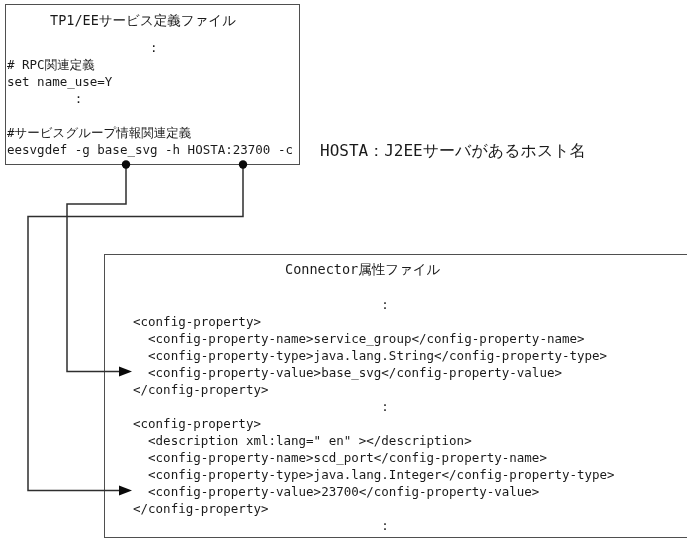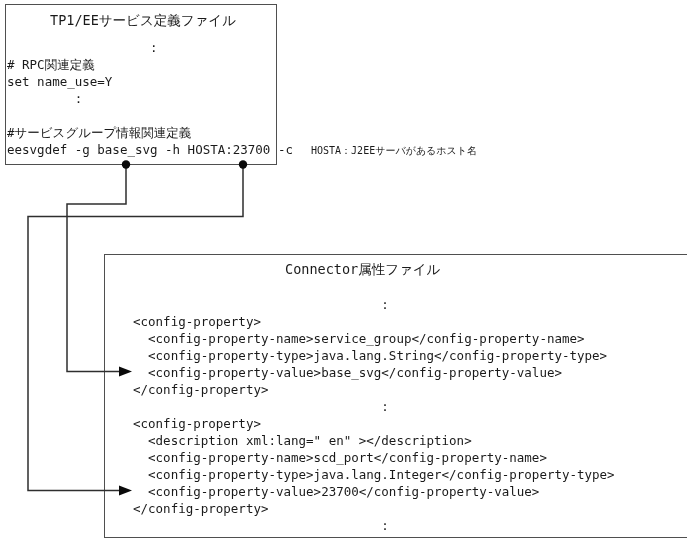--- a/index.html
+++ b/index.html
@@ -17,21 +17,21 @@
     color: #1a1a1a;
   }
   .filebox {
     position: absolute;
     border: 1.5px solid #4f4f4f;
     background: #ffffff;
     box-sizing: border-box;
   }
   .box-tp1 {
     left: 5px; top: 4px;
-    width: 272px; height: 161px;
+    width: 295px; height: 161px;
   }
   .box-connector {
     left: 104px; top: 254px;
     width: 665px; height: 284px;
   }
   .box-title {
     position: absolute;
     font-size: 13.5px;
     line-height: 17px;
     white-space: pre;
@@ -43,22 +43,22 @@
     margin: 0;
     font-family: "DejaVu Sans Mono", "Liberation Mono", monospace;
     font-size: 12.5px;
     line-height: 17px;
     white-space: pre;
   }
   .box-tp1 pre.code { left: 1px; top: 34px; }
   .box-connector pre.code { left: 28px; top: 41px; }
   .annotation {
     position: absolute;
-    left: 311px; top: 142px;
-    font-size: 10px;
+    left: 320px; top: 142px;
+    font-size: 16px;
     line-height: 17px;
     white-space: pre;
   }
   svg.wires {
     position: absolute;
     left: 0; top: 0;
     width: 687px; height: 545px;
     pointer-events: none;
   }
 </style>

